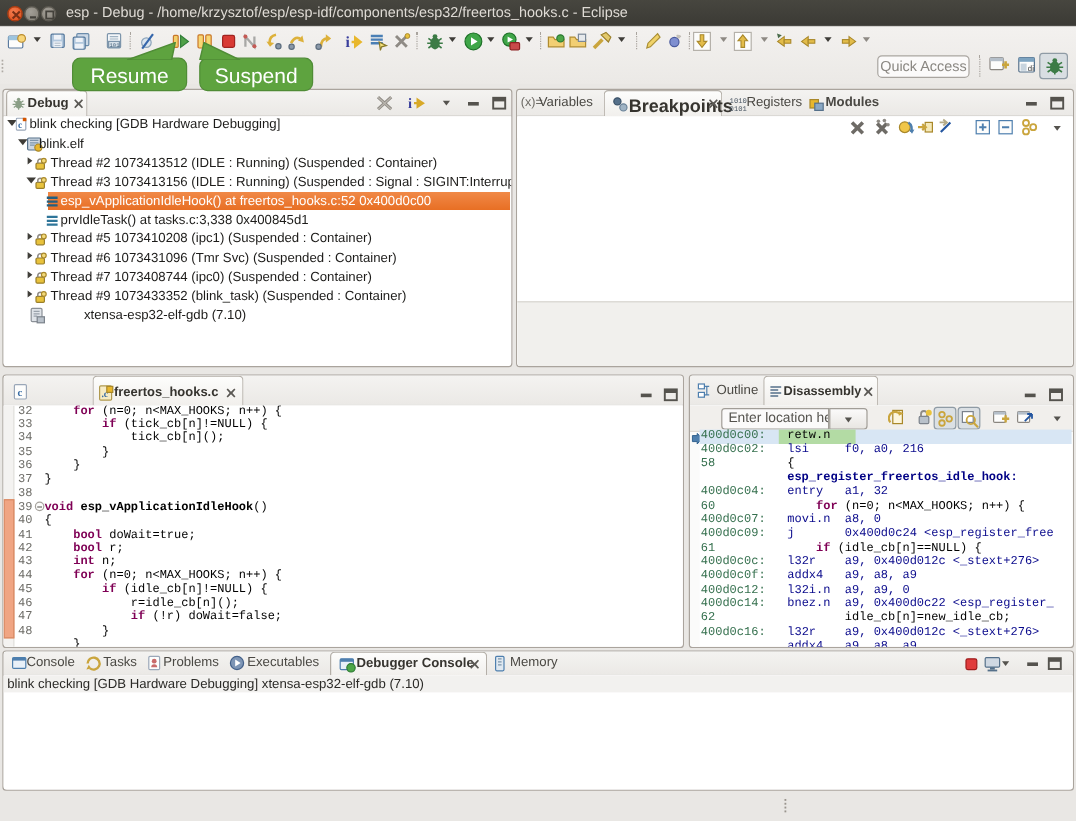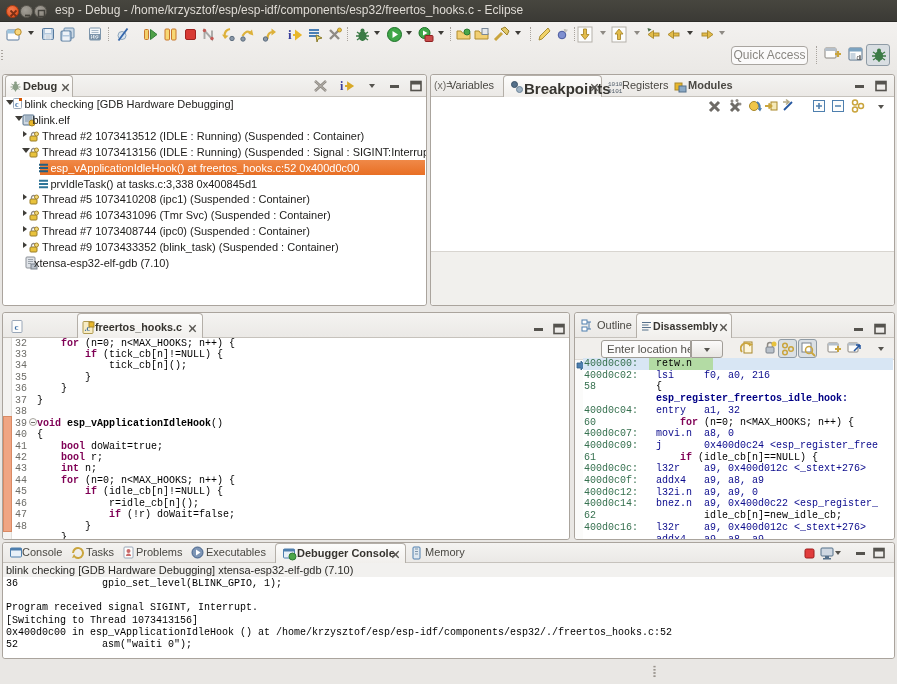--- a/index.html
+++ b/index.html
@@ -416,21 +416,21 @@
             <circle cx="7.5" cy="3" r="2" fill="#f2da7a" stroke="#a9882a"></circle>
           </svg>
         <span style="position:absolute; left:39px; top:2px;">Thread #9 1073433352 (blink_task) (Suspended : Container)</span>
         </div>
       <div class="trow" style="top:157.5px;">
         <svg class="ticon16" style="left:20px;" width="16" height="16">
             <rect x="3" y="2" width="9" height="11" rx="1" fill="#dfe3e8" stroke="#8b9097"></rect>
             <path d="M5 4.5h5M5 6.5h5M5 8.5h3" stroke="#9aa2ab" stroke-width="1"></path>
             <rect x="8" y="9" width="6" height="5" fill="#b9c1ca" stroke="#7b828b"></rect>
           </svg>
-        <span style="position:absolute; left:31px; top:2px;">xtensa-esp32-elf-gdb (7.10)</span>
+        <span style="position:absolute; left:31px; top:2px;padding-left:36px;">xtensa-esp32-elf-gdb (7.10)</span>
         </div>
     </div>
   </div>
   <div class="panel" id="p-break" style="left:430px; top:74px; width:465px; height:232px;">
     <div class="phead">
       <div class="tab" style="left:2px; width:70px;">
         <span class="lbl" style="left:1px; color:#6d6a64; font-size:10.5px;">(x)=</span>
         <span class="lbl" style="left:16px;">Variables</span>
         </div>
       <div class="tab tab-active" style="left:72px; width:99px;">
@@ -733,23 +733,27 @@
       <svg class="hdrbtn" style="left:850px; top:2px;" width="16" height="16">
           <rect x="3" y="7" width="9" height="3" fill="#55534e"></rect>
         </svg>
       <svg class="hdrbtn" style="left:868px; top:2px;" width="16" height="16">
           <rect x="3" y="3.5" width="10" height="9" fill="none" stroke="#55534e" stroke-width="1.6"></rect>
           <rect x="3" y="3.5" width="10" height="3" fill="#55534e"></rect>
         </svg>
     </div>
     <div style="position:absolute; left:0; top:20px; right:0; bottom:0; background:#fff; border-radius:0 0 3px 3px; overflow:hidden;">
       <div style="position:absolute; left:0; top:0; right:0; height:14px; background:#f2f1ef; font-size:11px; color:#2b2a27; padding:1px 0 0 3px;">blink checking [GDB Hardware Debugging] xtensa-esp32-elf-gdb (7.10)</div>
-      <pre class="cons" style="left:3px; top:15px;">36              gpio_set_level(BLINK_GPIO, 1);
-
-Program received signal SIGINT, Interrupt.
-[Switching to Thread 1073413156]
-0x400d0c00 in esp_vApplicationIdleHook () at /home/krzysztof/esp/esp-idf/components/esp32/./freertos_hooks.c:52
-52              asm("waiti 0");</pre>
     </div>
   </div>
   <div style="position:absolute; left:653px; top:665px; width:3px; height:13px; background-image:radial-gradient(circle, #99948d 1px, transparent 1.2px); background-size:3px 3.2px;"></div>
 
+  <div class="callout" id="c-resume" style="left:60px; top:48px; width:96px; height:28px; line-height:28px;">Resume
+    <svg class="ptr" style="left:43px; top:-14px;" width="47" height="15">
+        <path d="M2 15 L39 15 L42 0.5 Z" fill="#5ea33f" stroke="#4f8c36" stroke-width="1.2"></path>
+      </svg>
+  </div>
+  <div class="callout" id="c-suspend" style="left:166px; top:48px; width:95px; height:28px; line-height:28px;">Suspend
+    <svg class="ptr" style="left:-2px; top:-14px;" width="40" height="15">
+        <path d="M1.5 15 L35 15 L5 0.5 Z" fill="#5ea33f" stroke="#4f8c36" stroke-width="1.2"></path>
+      </svg>
+  </div>
 </div>
 
 </body></html>

